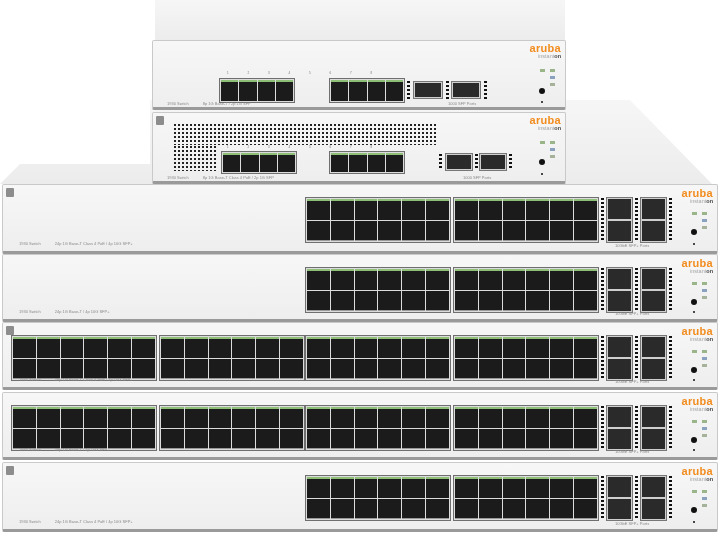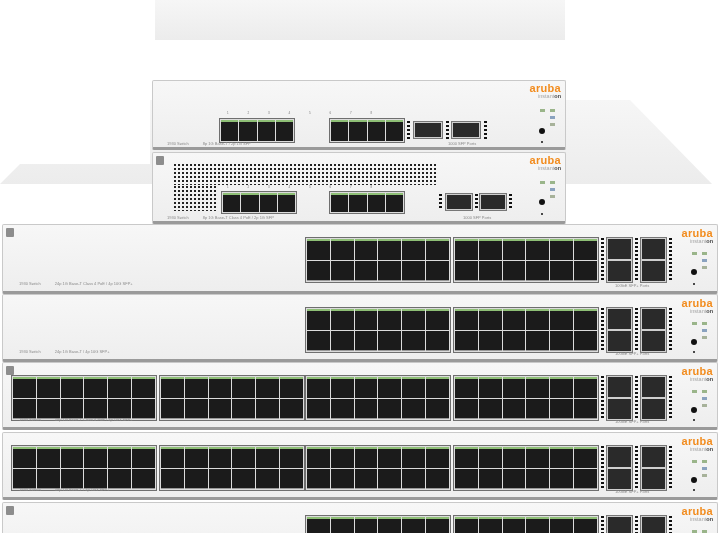--- a/index.html
+++ b/index.html
@@ -1,18 +1,18 @@
 <!DOCTYPE html>
 <html><head>
 <meta charset="utf-8">
 <style>
   html,body{margin:0;padding:0;background:#ffffff;}
   body{width:720px;height:533px;position:relative;overflow:hidden;font-family:"Liberation Sans",sans-serif;}
   .top{position:absolute;background:linear-gradient(#f6f6f6,#ececec);}
-  .sw{position:absolute;background:linear-gradient(#f7f7f7,#eeeeee);border:1px solid #c9c9c9;border-bottom:3px solid #9a9a9a;box-sizing:border-box;border-radius:2px;margin-top:40px;}
+  .sw{position:absolute;background:linear-gradient(#f7f7f7,#eeeeee);border:1px solid #c9c9c9;border-bottom:3px solid #9a9a9a;box-sizing:border-box;border-radius:2px;}
   .label{position:absolute;font-size:4px;color:#8a8a8a;white-space:nowrap;}
   .label .m{margin-right:14px;}
   .poe{position:absolute;left:3px;top:3px;width:8px;height:9px;background:#8d8d8d;border-radius:1px;}
   .logo{position:absolute;right:4px;text-align:right;line-height:1;}
   .logo .a{color:#f28c1e;font-size:11px;font-weight:bold;letter-spacing:0.3px;}
   .logo .i{color:#a5a5a5;font-size:5.5px;}
   .logo .i b{color:#444;font-weight:bold;}
   .led{position:absolute;width:5px;height:3px;}
   .btn{position:absolute;width:6px;height:6px;border-radius:50%;background:#111;}
   .rst{position:absolute;width:2px;height:2px;border-radius:50%;background:#111;}

